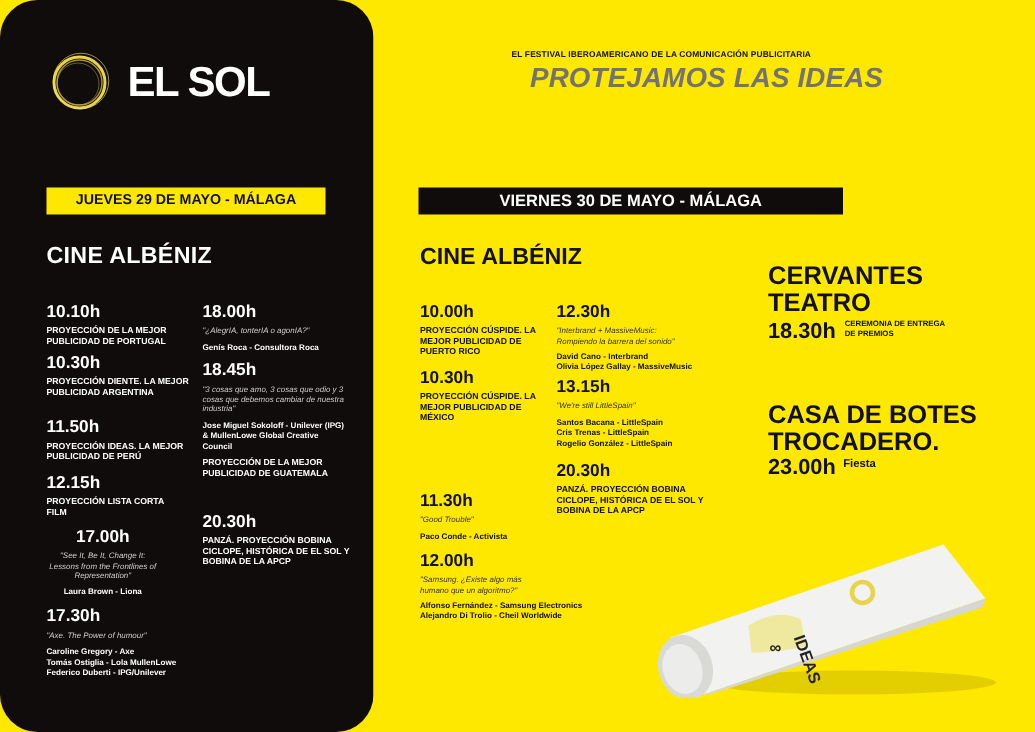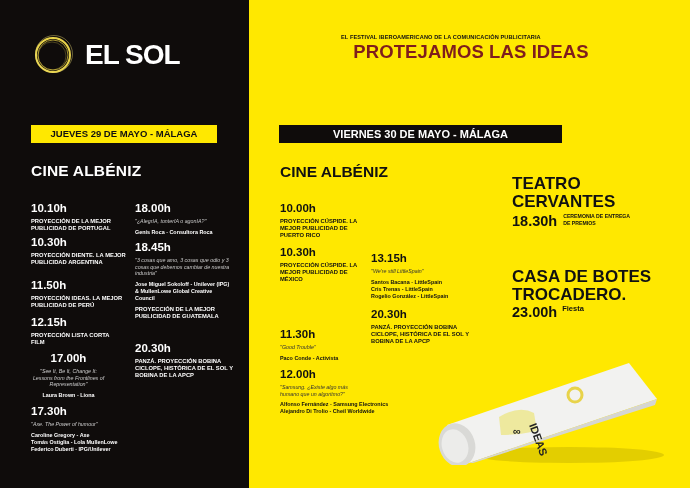--- a/index.html
+++ b/index.html
@@ -1,40 +1,40 @@
 <!DOCTYPE html>
 <html><head>
 <meta charset="utf-8">
 <style>
   * { box-sizing: border-box; margin: 0; padding: 0; }
   html, body { width: 690px; height: 488px; overflow: hidden; }
   body { font-family: "Liberation Sans", sans-serif; background: #ffe800; position: relative; }
 
-  .left-panel { position: absolute; left: 0; top: 0; width: 249px; height: 488px; background: #0f0c0b; color: #fff; }
+  .left-panel { position: absolute; left: 0; top: 0; width: 249px; height: 488px; background: #0f0c0b; color: #fff; border-radius: 25px; }
   .right-panel { position: absolute; left: 249px; top: 0; width: 441px; height: 488px; background: #ffe800; color: #111; }
 
   .logo { position: absolute; left: 32px; top: 34px; display: flex; align-items: center; }
   .logo-ring { width: 42px; height: 42px; position: relative; }
   .logo-ring svg { width: 42px; height: 42px; }
   .logo-text { font-size: 28px; font-weight: bold; color: #fff; margin-left: 11px; letter-spacing: -1px; }
 
   .date-bar-left { position: absolute; left: 31px; top: 125px; width: 186px; height: 18px; background: #ffe800; color: #111; font-size: 9.5px; font-weight: bold; text-align: center; line-height: 18px; }
 
   .venue-left { position: absolute; left: 31px; top: 162px; font-size: 15.5px; font-weight: bold; color: #fff; letter-spacing: 0.2px; }
 
   .ev { position: absolute; }
   .ev .t { font-size: 11.5px; font-weight: bold; line-height: 13px; margin-bottom: 3px; }
   .ev .d { font-size: 5.8px; font-weight: bold; line-height: 7px; text-transform: uppercase; }
   .ev .q { font-size: 5.3px; font-style: italic; line-height: 6.5px; margin-bottom: 4px; }
   .ev .s { font-size: 5.4px; font-weight: bold; line-height: 7px; }
   .left-panel .ev .q { color: #ccc; }
   .right-panel .ev .q { color: #333; }
 
   .header-sub { position: absolute; left: 92px; top: 34px; font-size: 5.6px; font-weight: bold; color: #111; letter-spacing: 0.1px; }
-  .header-title { position: absolute; left: 82px; top: 41px; width: 280px; text-align: center; font-size: 18.5px; font-weight: bold; line-height: 21px; color: #7f1d1d; letter-spacing: 0.1px; }
+  .header-title { position: absolute; left: 82px; top: 41px; width: 280px; text-align: center; font-size: 18.5px; font-weight: bold; line-height: 21px; color: #737373; letter-spacing: 0.1px; font-style: italic; }
 
   .date-bar-right { position: absolute; left: 30px; top: 125px; width: 283px; height: 18px; background: #0f0c0b; color: #fff; font-size: 11px; font-weight: bold; text-align: center; line-height: 18px; }
 
   .venue-right { position: absolute; left: 31px; top: 163px; font-size: 15.5px; font-weight: bold; color: #111; }
 
   .big-venue { position: absolute; font-size: 17px; font-weight: bold; line-height: 18px; color: #111; }
   .big-time { position: absolute; font-size: 14.5px; font-weight: bold; color: #111; display: flex; }
   .big-time .note { font-size: 5.2px; font-weight: bold; line-height: 6.5px; margin-left: 6px; }
   .big-time .note2 { font-size: 7.5px; font-weight: bold; margin-left: 5px; }
 
@@ -129,35 +129,41 @@
     <div class="q">"Good Trouble"</div>
     <div class="s">Paco Conde - Activista</div>
   </div>
   <div class="ev" style="left:31px; top:368px; width:115px;">
     <div class="t">12.00h</div>
     <div class="q" style="width:85px;">"Samsung. ¿Existe algo más humano que un algoritmo?"</div>
     <div class="s" style="white-space:pre-line;">Alfonso Fernández - Samsung Electronics
 Alejandro Di Trolio - Cheil Worldwide</div>
   </div>
 
+  <div class="ev" style="left:122px; top:202px; width:105px;">
+    <div class="t">12.30h</div>
+    <div class="q" style="width:92px;">"Interbrand + MassiveMusic: Rompiendo la barrera del sonido"</div>
+    <div class="s" style="white-space:pre-line;">David Cano - Interbrand
+Olivia López Gallay - MassiveMusic</div>
+  </div>
   <div class="ev" style="left:122px; top:252px; width:105px;">
     <div class="t">13.15h</div>
     <div class="q">"We're still LittleSpain"</div>
     <div class="s" style="white-space:pre-line;">Santos Bacana - LittleSpain
 Cris Trenas -  LittleSpain
 Rogelio González - LittleSpain</div>
   </div>
   <div class="ev" style="left:122px; top:308px; width:110px;">
     <div class="t">20.30h</div>
     <div class="d">PANZÁ. PROYECCIÓN BOBINA CICLOPE, HISTÓRICA DE EL SOL Y BOBINA DE LA APCP</div>
   </div>
 
   <div class="big-venue" style="left:263px; top:175px;">
+    <div>CERVANTES</div>
     <div>TEATRO</div>
-    <div>CERVANTES</div>
   </div>
   <div class="big-time" style="left:263px; top:213px;">
     <span>18.30h</span>
     <span class="note" style="width:72px;">CEREMONIA DE ENTREGA DE PREMIOS</span>
   </div>
 
   <div class="big-venue" style="left:263px; top:268px;">
     <div>CASA DE BOTES</div>
     <div>TROCADERO.</div>
   </div>

